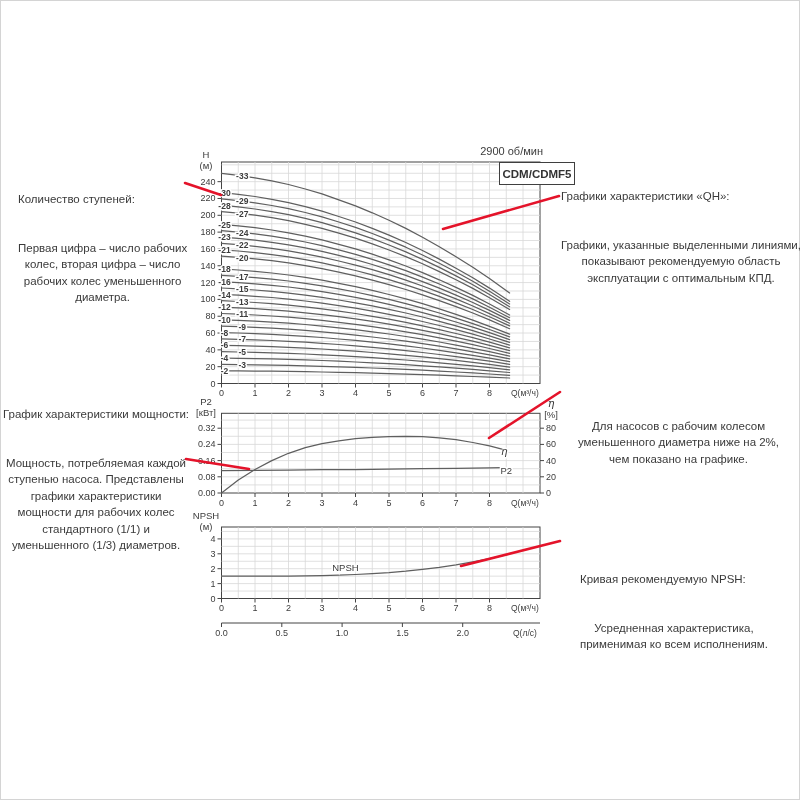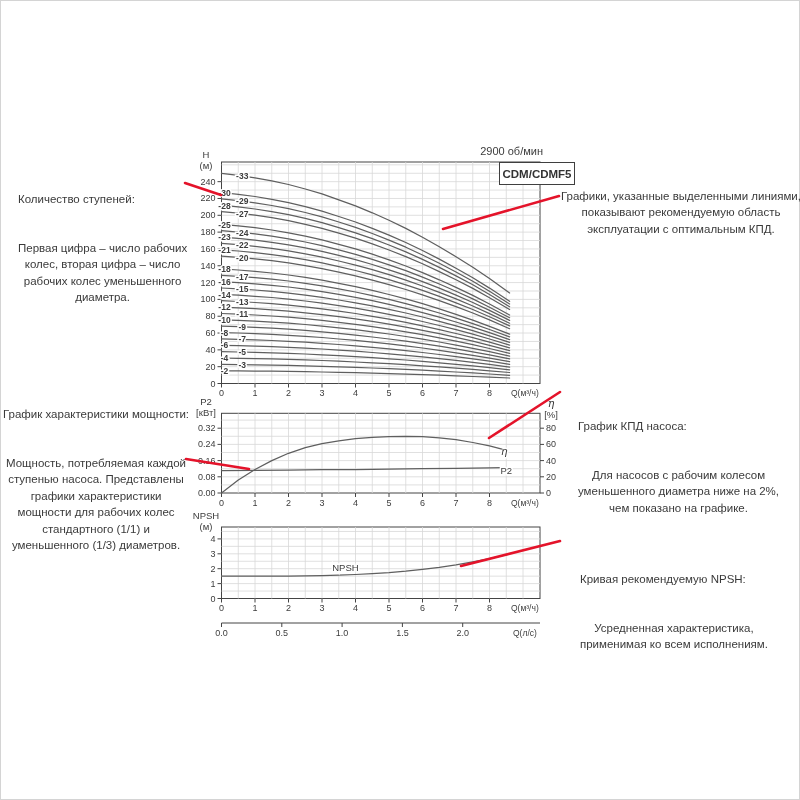--- a/index.html
+++ b/index.html
@@ -369,26 +369,26 @@
   <div class="ann" style="left:3px;top:373px;">
     <div class="t">График характеристики мощности:</div>
     <div class="b">Мощность, потребляемая каждой
 ступенью насоса. Представлены
 графики характеристики
 мощности для рабочих колес
 стандартного (1/1) и
 уменьшенного (1/3) диаметров.</div>
   </div>
   <div class="ann" style="left:561px;top:155px;">
+    <div class="t">Графики характеристики «QH»:</div>
     <div class="b">Графики, указанные выделенными линиями,
 показывают рекомендуемую область
 эксплуатации с оптимальным КПД.</div>
   </div>
   <div class="ann" style="left:578px;top:385px;">
-    <div class="t">График КПД насоса:</div>
     <div class="b">Для насосов с рабочим колесом
 уменьшенного диаметра ниже на 2%,
 чем показано на графике.</div>
   </div>
   <div class="ann" style="left:580px;top:538px;">
     <div class="t">Кривая рекомендуемую NPSH:</div>
     <div class="b">Усредненная характеристика,
 применимая ко всем исполнениям.</div>
   </div>
 </div>

